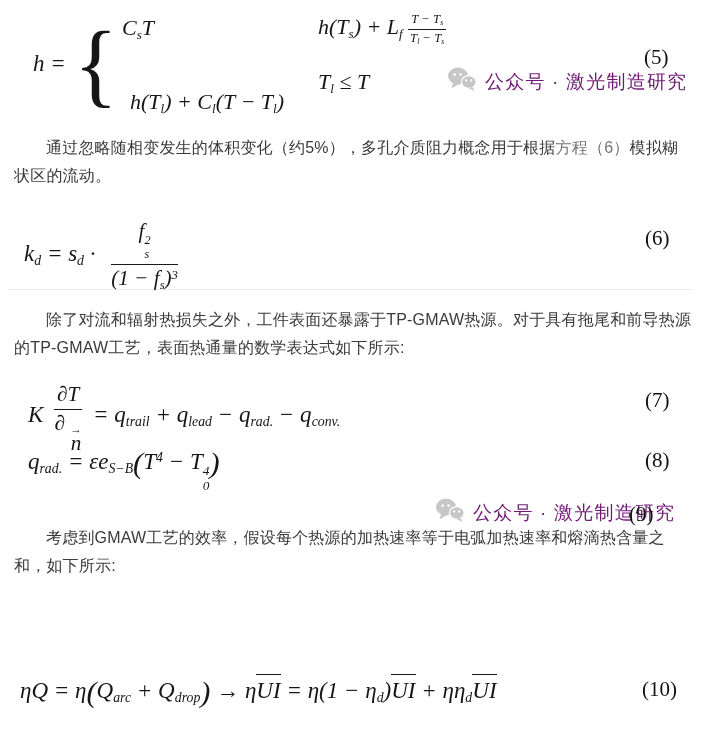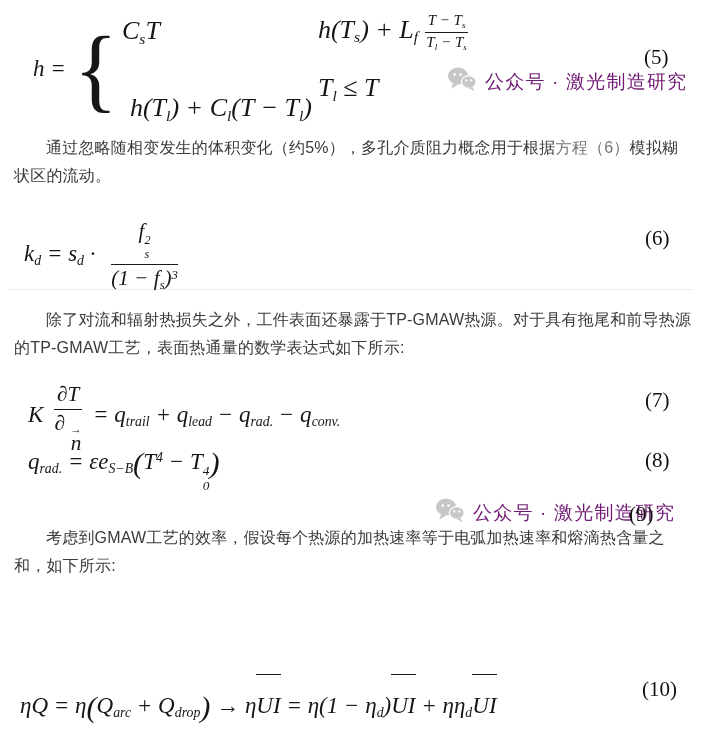--- a/index.html
+++ b/index.html
@@ -22,31 +22,31 @@
           font-style:normal; font-size:21px; color:#111; z-index:2; }
 
   .frac { display:inline-block; text-align:center; vertical-align:middle; }
   .frac .fn { display:block; border-bottom:1.5px solid #1a1a1a; padding:0 3px 2px; }
   .frac .fd { display:block; padding-top:1px; }
   .fs-small { font-size:0.58em; }
   .fs-big   { font-size:0.92em; }
 
   .ss { display:inline-flex; flex-direction:column; align-items:flex-start;
         font-size:0.58em; line-height:1.12; vertical-align:-0.5em; }
-  .ov { display:inline-block; border-top:1.7px solid #161616; padding-top:19px; line-height:1.02;font-family:Liberation Serif, serif; }
+  .ov { display:inline-block; border-top:1.7px solid #161616; padding-top:4px; line-height:1.02;font-family:Liberation Serif, serif; }
   .vec { display:inline-flex; flex-direction:column; align-items:center; line-height:0.8;
          vertical-align:-0.15em; }
   .vec .ar { font-size:0.55em; line-height:0.75; font-style:normal; }
   .bp { font-size:1.32em; font-weight:300; vertical-align:-0.14em; }
 
   .brace { font-size:92px; font-weight:200; font-style:normal; line-height:88px;
            font-family:"Liberation Serif","DejaVu Serif",serif; margin:0 4px 0 8px;
            transform:scaleY(1.02); }
   .eq5grid { display:grid; grid-template-columns:196px auto; row-gap:2px;
-             font-size:26px; align-items:center; }
+             font-size:22px; align-items:center; }
   .eq5r3 { padding-left:8px;margin-top:40px; }
 
   
   .wm { position:absolute; display:flex; align-items:center; gap:8px; color:#701a75;
         font-size:19px; letter-spacing:1.2px; z-index:1; white-space:nowrap; }
   .rule { position:absolute; height:1px; background:#ededed; z-index:0; }
 </style>
 </head>
 <body>
 

